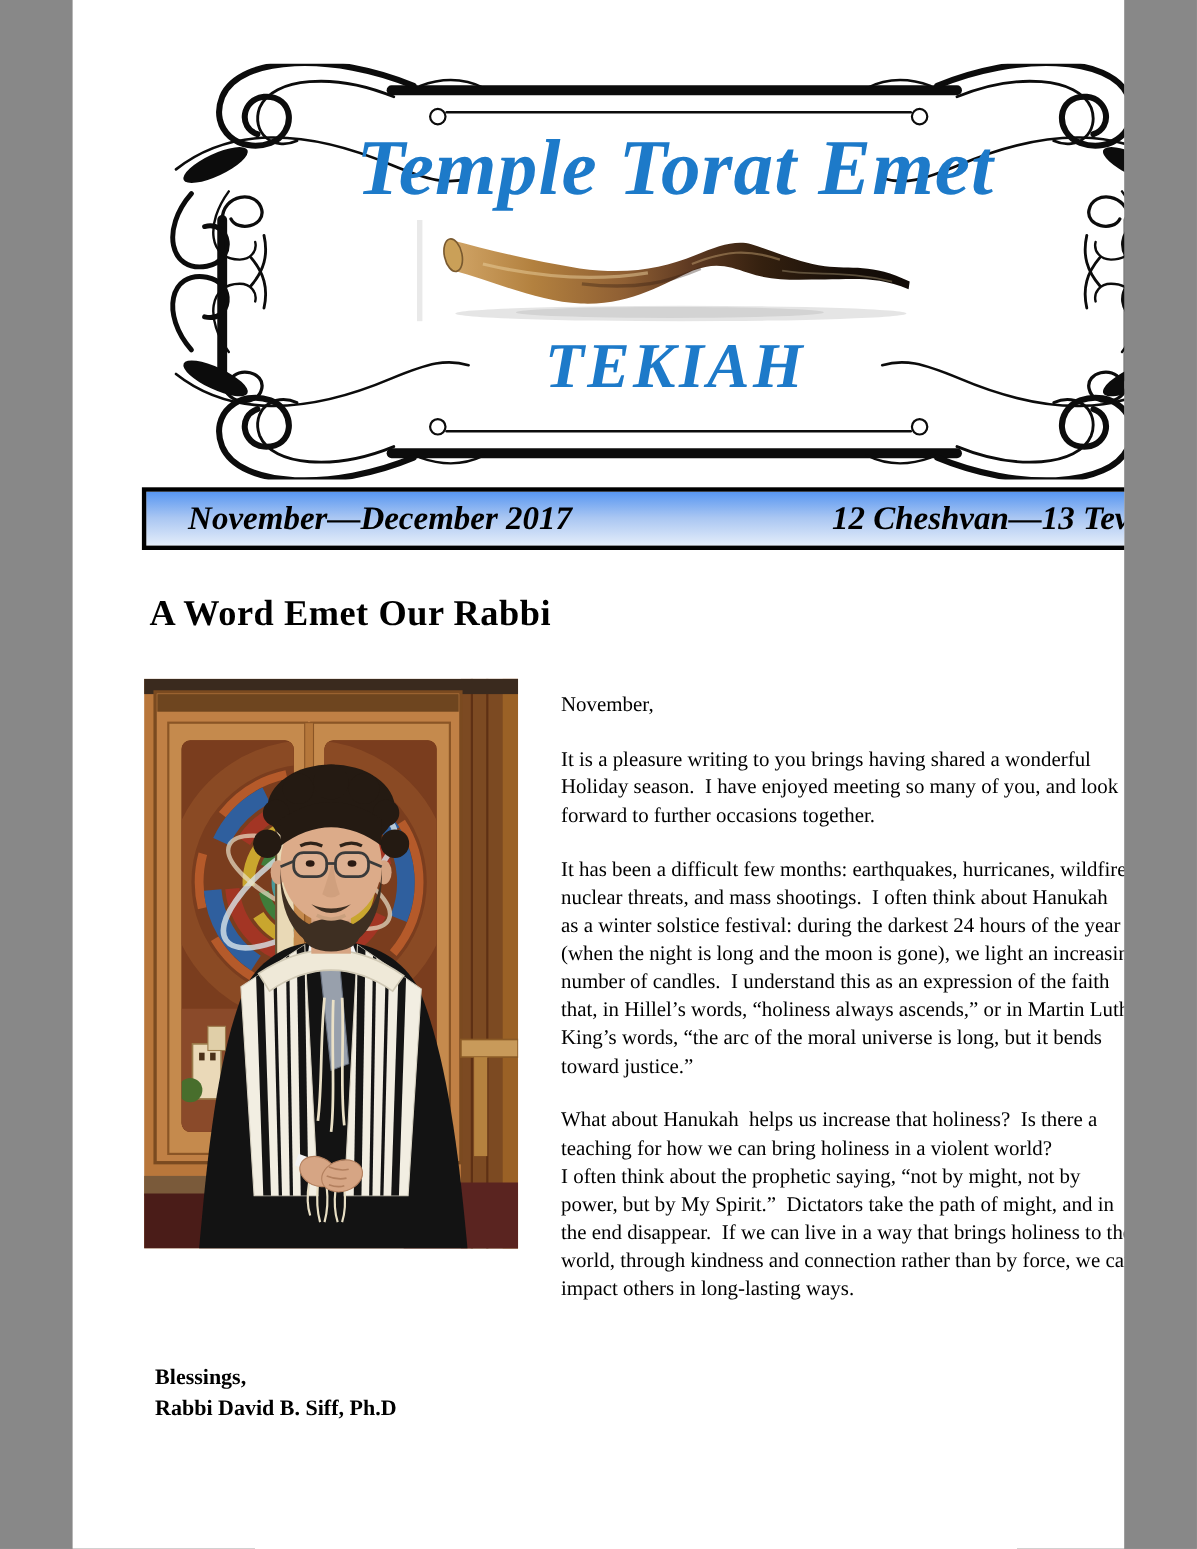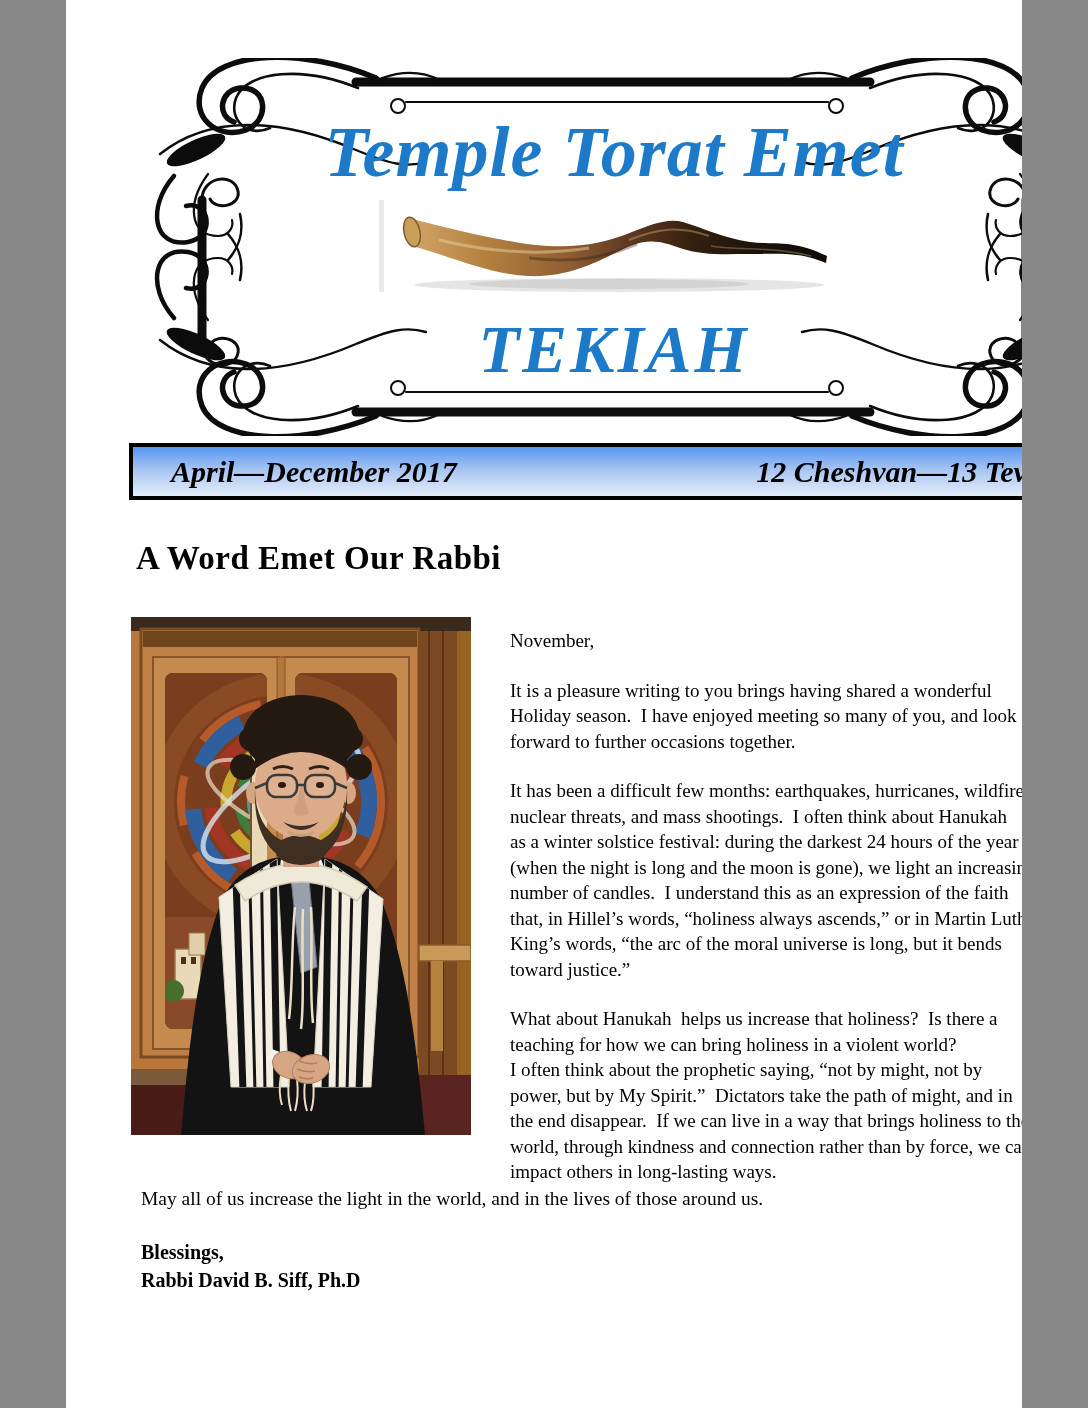--- a/index.html
+++ b/index.html
@@ -14,21 +14,21 @@
   .masthead-inner{
     position:absolute;left:0;top:0;width:100%;height:100%;
     display:flex;flex-direction:column;align-items:center;padding-top:58px;box-sizing:border-box;
   }
   .temple-name{
     font-style:italic;font-weight:bold;font-size:72px;line-height:1.0;
     color:var(--title-blue,#1d7ac9);letter-spacing:1px;white-space:nowrap;
   }
   .shofar-box{margin-top:8px;width:470px;height:100px;position:relative;}
   .newsletter-name{
-    margin-top:20px;font-style:italic;font-weight:bold;font-size:67px;line-height:1.0;
+    margin-top:8px;font-style:italic;font-weight:bold;font-size:58px;line-height:1.0;
     color:var(--title-blue,#1d7ac9);letter-spacing:3px;white-space:nowrap;
   }
   
   .date-banner{
     position:absolute;left:63px;top:443px;width:945px;height:49px;
     border:4px solid #000;
     background:linear-gradient(180deg,var(--banner-top,#5796f1) 0%,#a9c6f2 48%,var(--banner-bottom,#e4edfa) 100%);
     display:flex;justify-content:space-between;align-items:center;
     padding:0 38px;font-style:italic;font-weight:bold;font-size:30px;white-space:nowrap;
   }
@@ -111,21 +111,21 @@
           <path d="M332,50 C362,55 392,50 432,60" stroke="#9a8a6a" stroke-width="1.6" fill="none" opacity="0.5"></path>
           <path d="M150,62 C200,68 230,60 258,48" stroke="#2a180e" stroke-width="3" fill="none" opacity="0.35"></path>
         </svg>
       </div>
 
       <div class="newsletter-name">TEKIAH</div>
     </div>
   </div>
 
   <div class="date-banner">
-    <span>April—December 2017</span>
+    <span>November—December 2017</span>
     <span>12 Cheshvan—13 Tevet 8505</span>
   </div>
 
   <h1 class="article-heading">A Word Emet Our Rabbi</h1>
 
   <div class="rabbi-photo">
     <svg width="340" height="518" viewBox="0 0 340 518" aria-hidden="true">
       <defs>
         <clipPath id="glass">
           <rect x="34" y="56" width="102" height="356" rx="8"></rect>
@@ -283,17 +283,16 @@
 toward justice.”</p>
     <p>What about Hanukah  helps us increase that holiness?  Is there a
 teaching for how we can bring holiness in a violent world?
 I often think about the prophetic saying, “not by might, not by
 power, but by My Spirit.”  Dictators take the path of might, and in
 the end disappear.  If we can live in a way that brings holiness to the
 world, through kindness and connection rather than by force, we can
 impact others in long-lasting ways.</p>
   </div>
 
-  <p class="closing-line">May all of us increase the light in the world, and in the lives of those around us.</p>
   <p class="signoff">Blessings,
 Rabbi David B. Siff, Ph.D</p>
 
 </div>
 
 </body></html>

